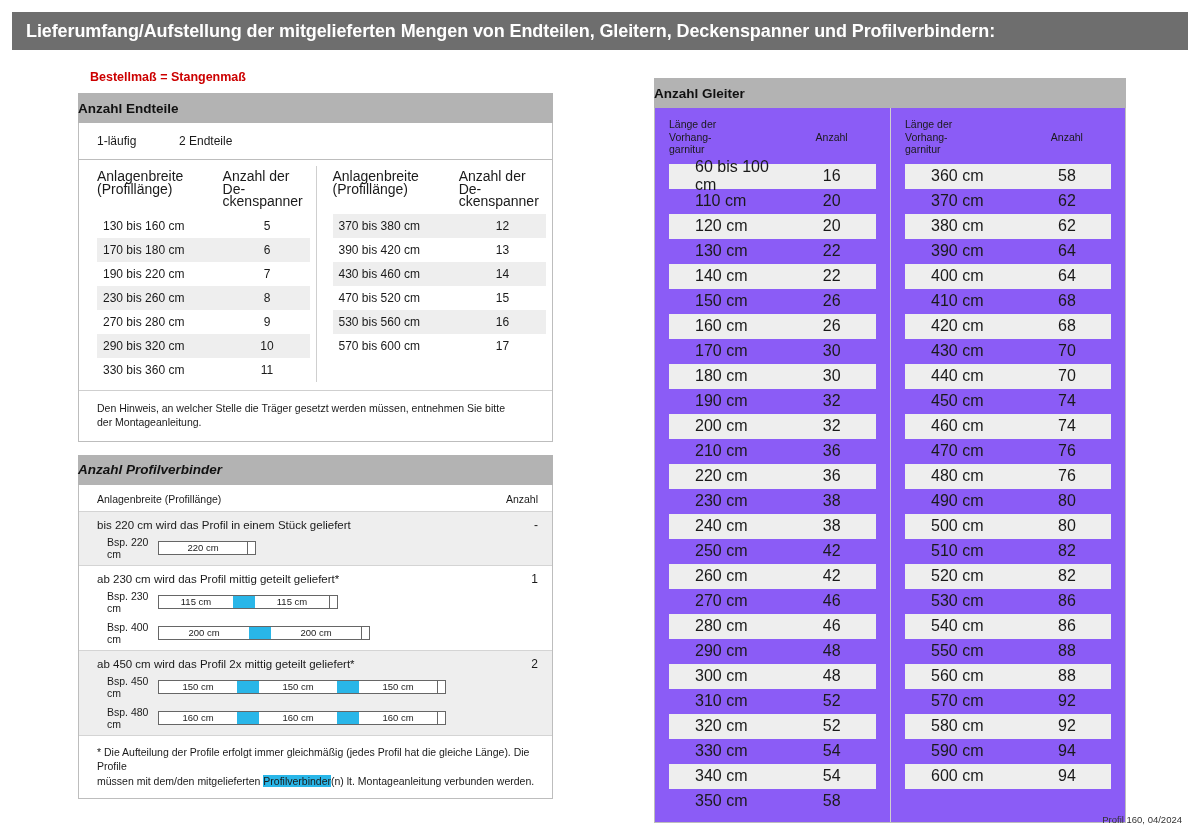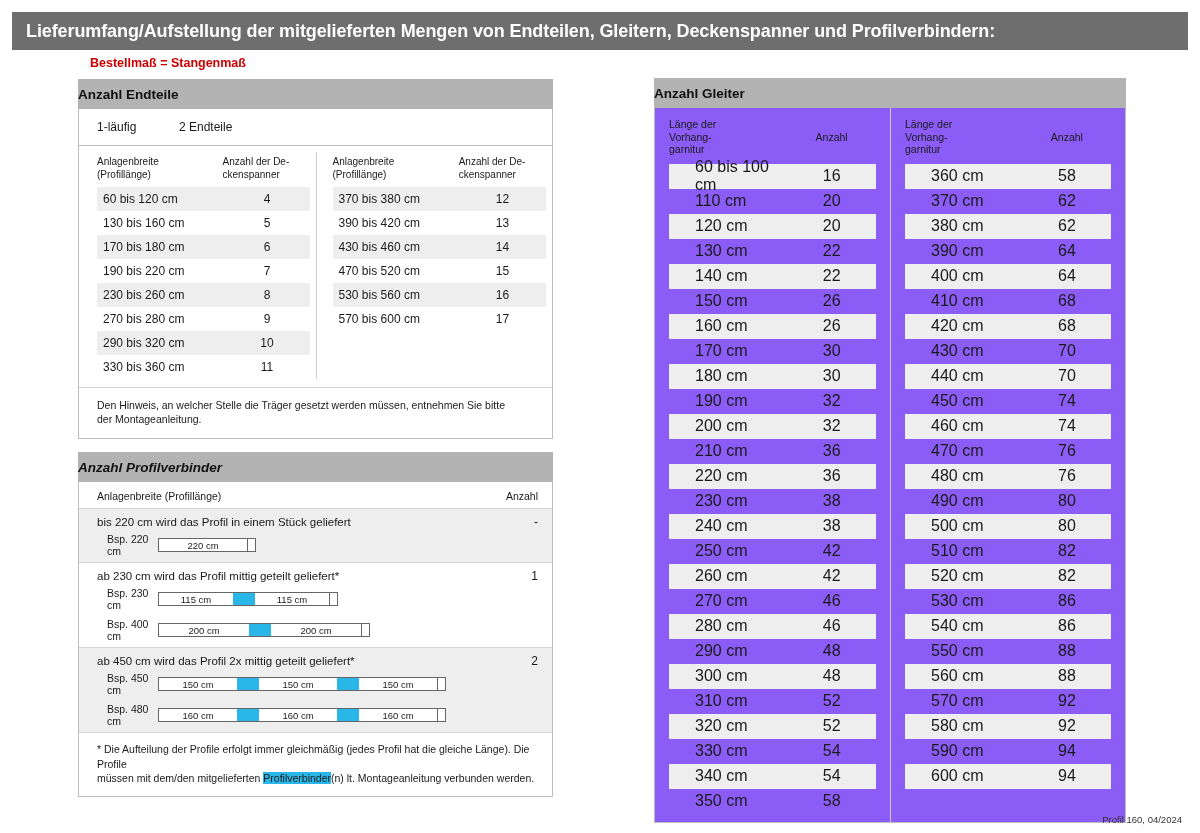--- a/index.html
+++ b/index.html
@@ -38,21 +38,21 @@
   .header-bar .title {
     color: #ffffff;
     font-size: 18px;
     font-weight: bold;
     letter-spacing: -0.1px;
   }
   
   .left-col {
     position: absolute;
     left: 78px;
-    top: 56px;
+    top: 70px;
     width: 475px;
   }
   .right-col {
     position: absolute;
     left: 654px;
     top: 78px;
     width: 472px;
   }
   
   .sec-head {
@@ -104,24 +104,23 @@
     width: 50%;
     box-sizing: border-box;
     padding: 0 6px 0 18px;
   }
   .ds-half.second {
     border-left: 1px solid #cfcfcf;
     padding-left: 16px;
   }
   .ds-colhead {
     display: flex;
-    font-size: 10px;
+    font-size: 14px;
     line-height: 12.5px;
     padding: 4px 0 6px 0;
-    align-items: flex-end;
   }
   .ds-colhead .h1 { width: 130px; }
   .ds-colhead .h2 { width: 90px; }
   .ds-row {
     display: flex;
     font-size: 12px;
     height: 24px;
     align-items: center;
   }
   .ds-row .v1 { width: 130px; padding-left: 6px; box-sizing: border-box;}
@@ -265,24 +264,20 @@
           <div class="ds-colhead">
             <div class="h1">
               <div>Anlagenbreite</div>
               <div>(Profillänge)</div>
             </div>
             <div class="h2">
               <div>Anzahl der De-</div>
               <div>ckenspanner</div>
             </div>
           </div>
-          <div class="ds-row alt">
-              <div class="v1">60 bis 120 cm</div>
-              <div class="v2">4</div>
-            </div>
           <div class="ds-row">
               <div class="v1">130 bis 160 cm</div>
               <div class="v2">5</div>
             </div>
           <div class="ds-row alt">
               <div class="v1">170 bis 180 cm</div>
               <div class="v2">6</div>
             </div>
           <div class="ds-row">
               <div class="v1">190 bis 220 cm</div>

